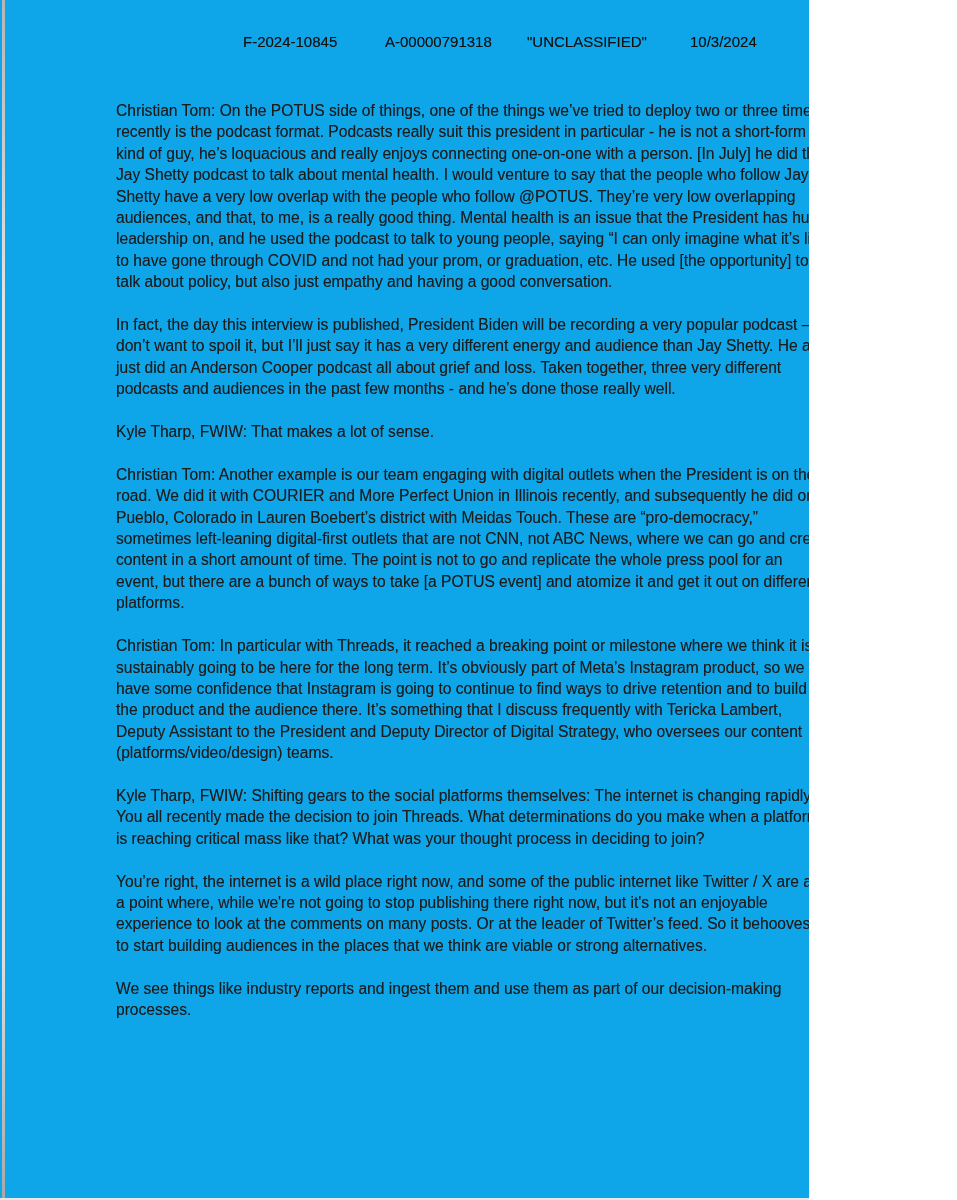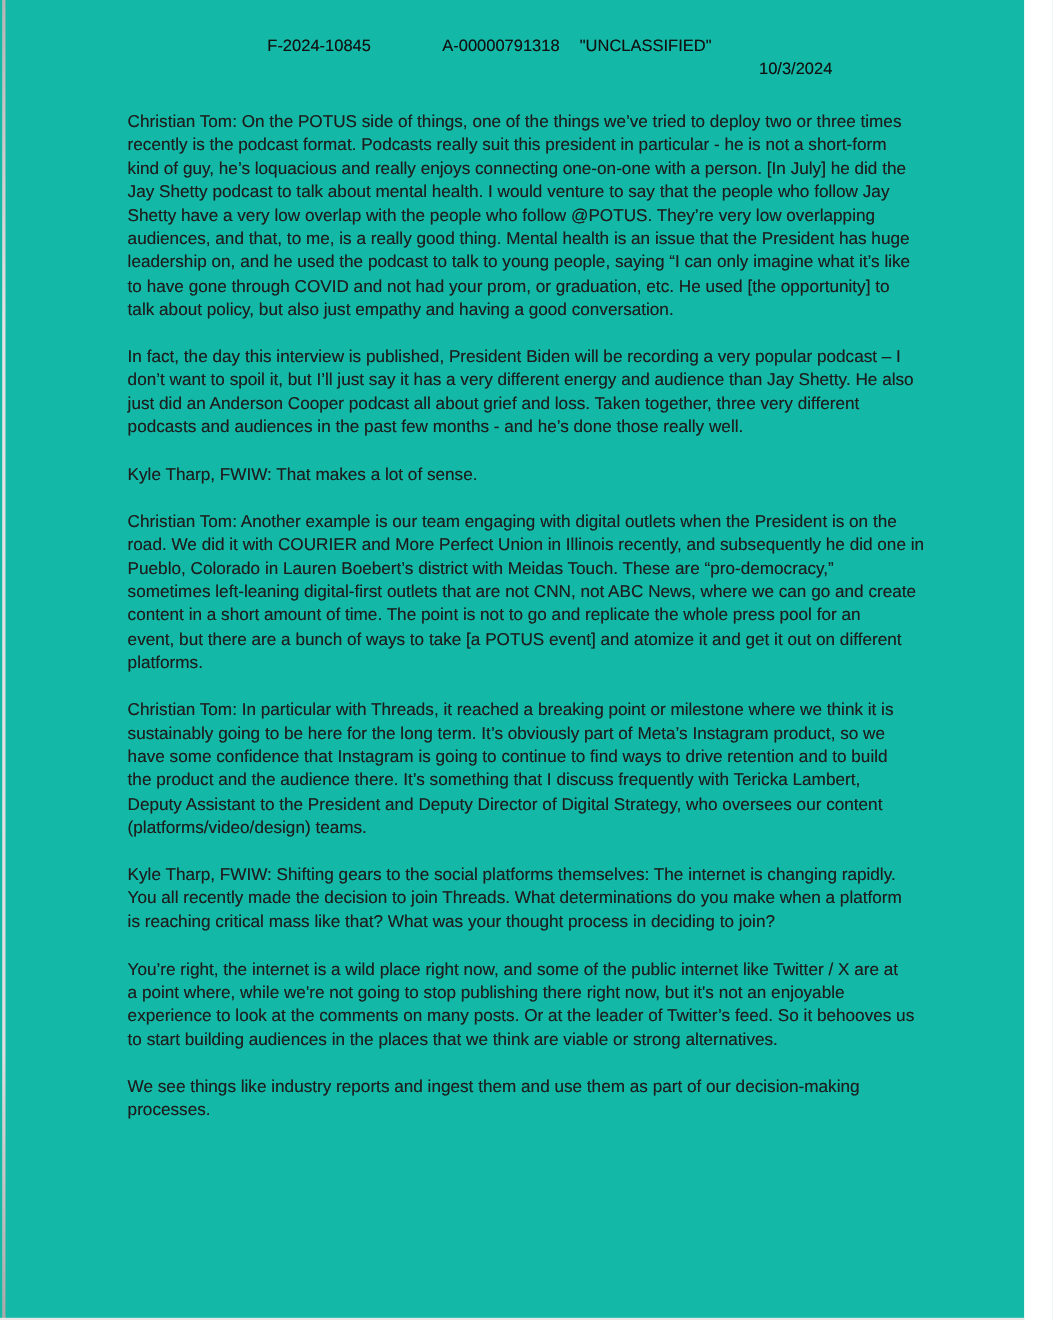--- a/index.html
+++ b/index.html
@@ -1,20 +1,20 @@
 <!DOCTYPE html>
 <html><head>
 <meta charset="utf-8">
 <style>
   html, body { margin: 0; padding: 0; background: #ffffff; }
   .page {
     position: relative;
-    width: 931px;
+    width: 809px;
     height: 1200px;
-    background: #14b8a6;
+    background: #0ea5e9;
     overflow: hidden;
     font-family: "Liberation Sans", "DejaVu Sans", sans-serif;
     color: #1c1c1c;
   }
   
   .scan-edge-left {
     position: absolute; left: 2px; top: 0; width: 3px; height: 100%;
     background: linear-gradient(#b5b5b5, #e3e3e3 25%, #dedede 80%, #a8a8a8);
   }
   .scan-edge-right {
@@ -25,23 +25,23 @@
     position: absolute; left: 0; bottom: 0; width: 100%; height: 2px;
     background: #e8e8e8;
   }
   .doc-header {
     position: absolute; top: 33px; left: 0; width: 100%;
     font-size: 15px; color: #111111;
     text-shadow: 0 0 0.6px rgba(20,20,20,0.5);
   }
   .doc-header span { position: absolute; white-space: nowrap; }
   .hdr-case  { left: 243px; }
-  .hdr-id    { left: 402px; }
+  .hdr-id    { left: 385px; }
   .hdr-class { left: 527px; }
-  .hdr-date  { left: 690px; margin-top: 21px; }
+  .hdr-date  { left: 690px; }
   .body-text {
     position: absolute; left: 116px; top: 100px; width: 770px;
     font-size: 15.6px; line-height: 21.4px; color: #1d1d1d;
     text-shadow: 0 0 0.6px rgba(30,30,30,0.55);
   }
   .para {
     margin: 0 0 21.4px 0;
     white-space: pre-line;
   }
 </style>

